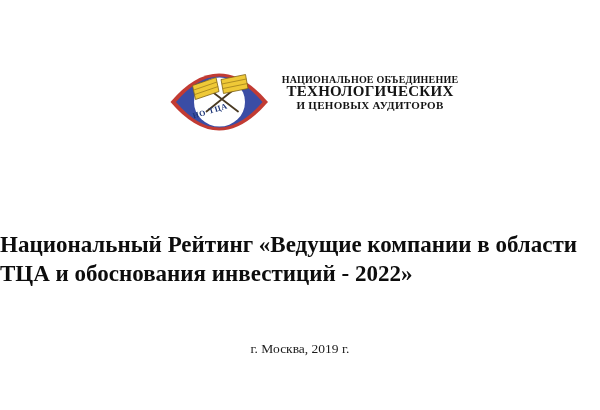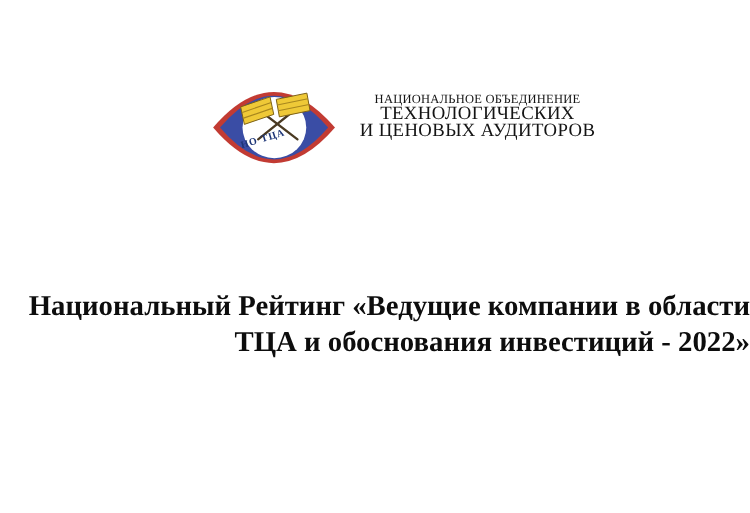--- a/index.html
+++ b/index.html
@@ -17,53 +17,53 @@
   }
   .emblem {
     position: absolute;
     left: 168px;
     top: 68px;
     width: 102px;
     height: 66px;
   }
   .org-block {
     position: absolute;
-    left: 284px;
+    left: 272px;
     top: 74px;
     width: 196px;
     text-align: center;
     color: #141414;
-    font-weight: normal;
+    font-weight: bold;
   }
   .org-line1 {
     font-size: 10px;
     line-height: 11px;
     letter-spacing: 0.2px;
     white-space: nowrap;
   }
   .org-line2 {
     font-size: 15px;
     line-height: 12px;
     margin-top: 0;
     letter-spacing: 0.3px;
     white-space: nowrap;
   }
   .org-line3 {
-    font-size: 15px;
+    font-size: 11px;
     line-height: 12px;
     margin-top: 1.5px;
     letter-spacing: 0.3px;
     white-space: nowrap;
   }
   .doc-title {
     position: absolute;
     left: 0;
     right: 0;
     top: 231px;
-    text-align: right;
+    text-align: left;
     color: #0d0d0d;
     font-weight: bold;
     font-size: 23px;
     line-height: 28.5px;
   }
   .doc-title .line {
     white-space: nowrap;
   }
   .place-date {
     position: absolute;
@@ -108,14 +108,15 @@
     <div class="org-line1">НАЦИОНАЛЬНОЕ ОБЪЕДИНЕНИЕ</div>
     <div class="org-line2">ТЕХНОЛОГИЧЕСКИХ</div>
     <div class="org-line3">И ЦЕНОВЫХ АУДИТОРОВ</div>
   </div>
 
   <div class="doc-title">
     <div class="line">Национальный Рейтинг «Ведущие компании в области</div>
     <div class="line">ТЦА и обоснования инвестиций - 2022»</div>
   </div>
 
+  <div class="place-date">г. Москва, 2019 г.</div>
 
 </div>
 
 </body></html>

